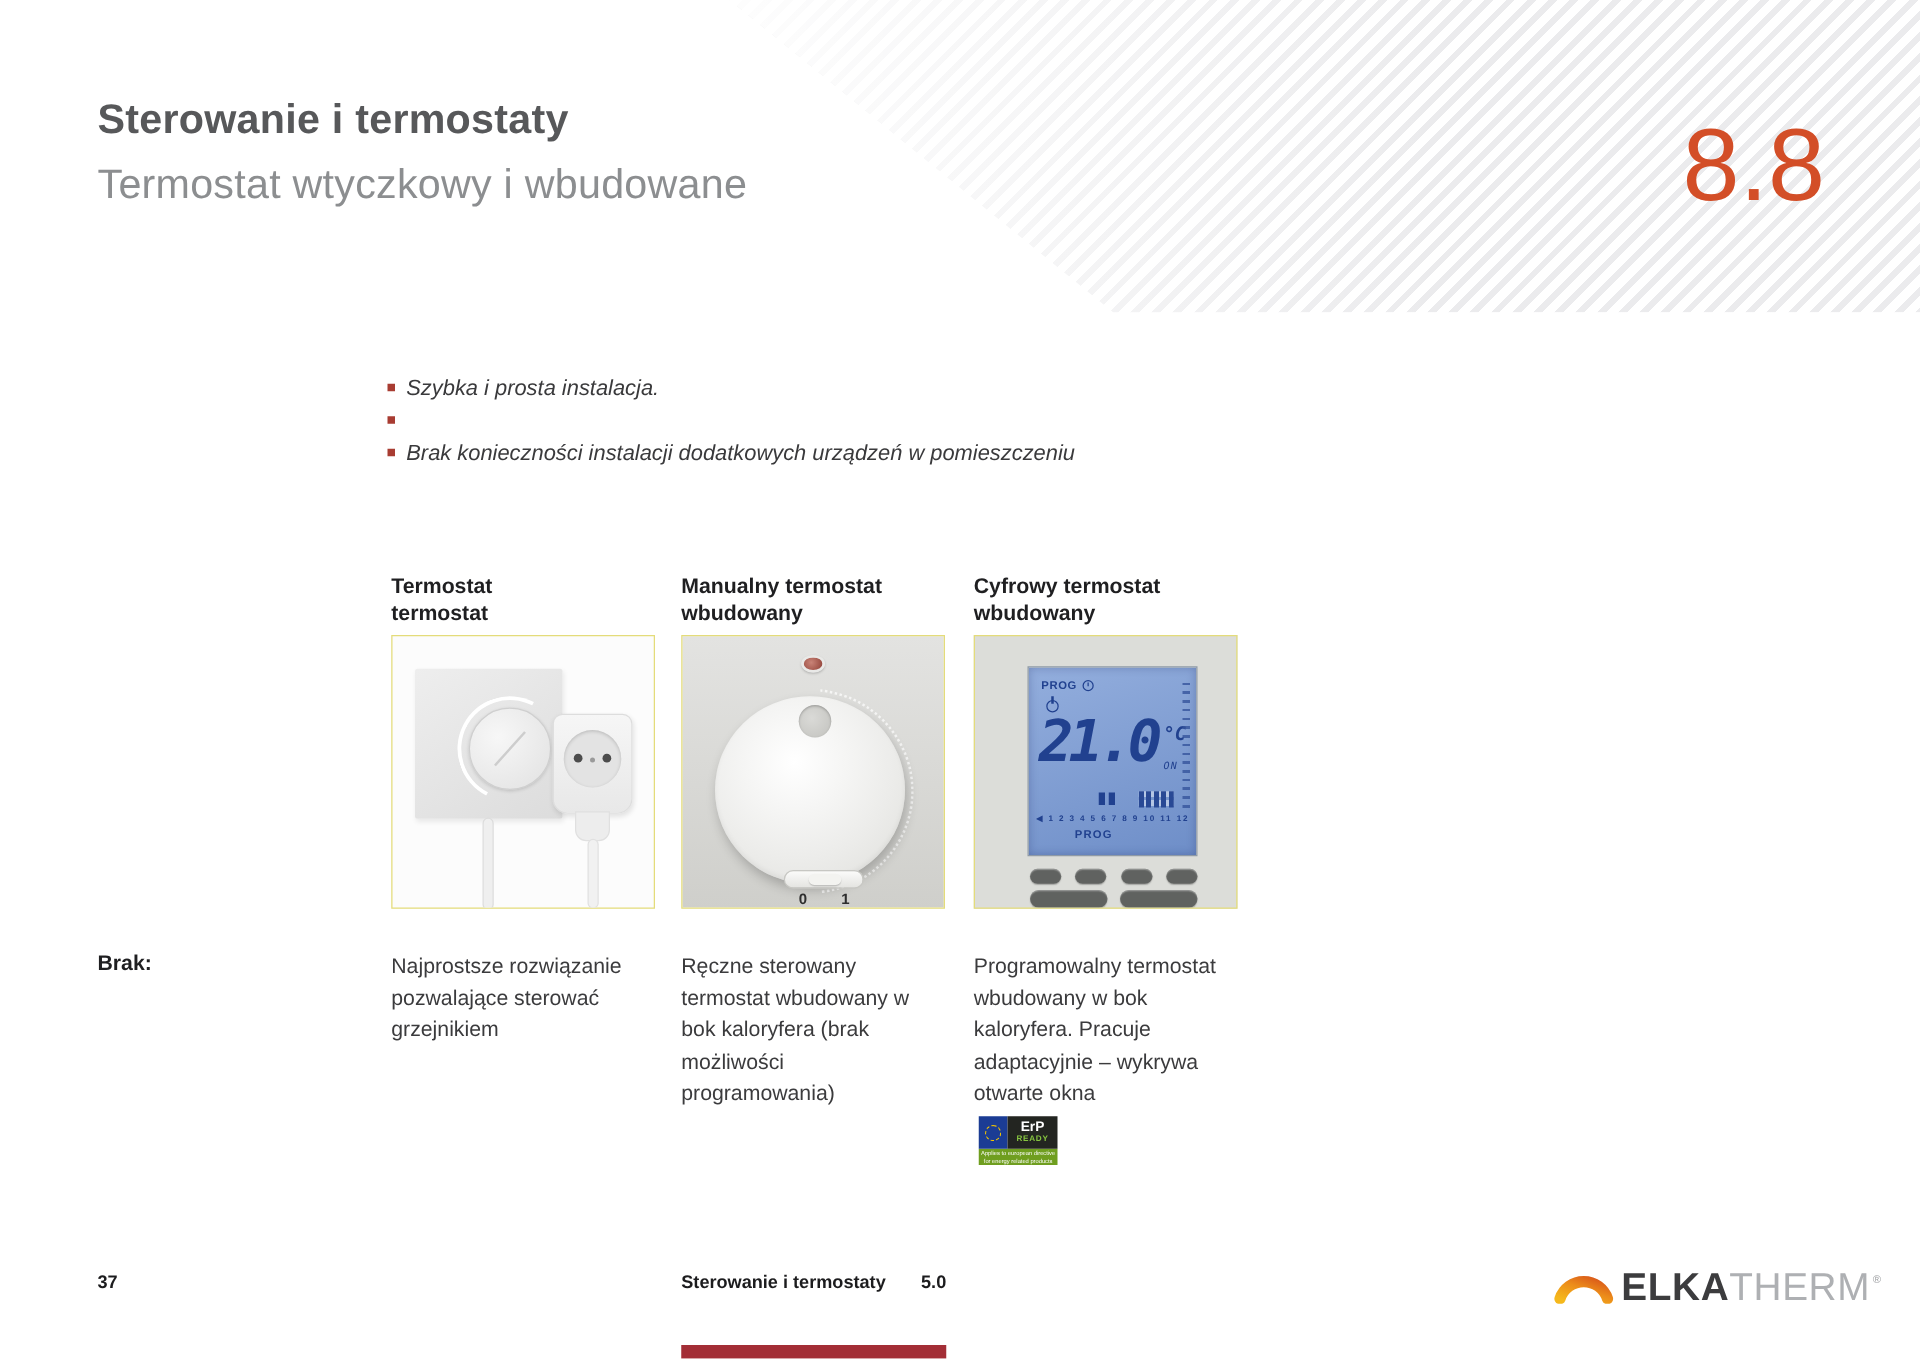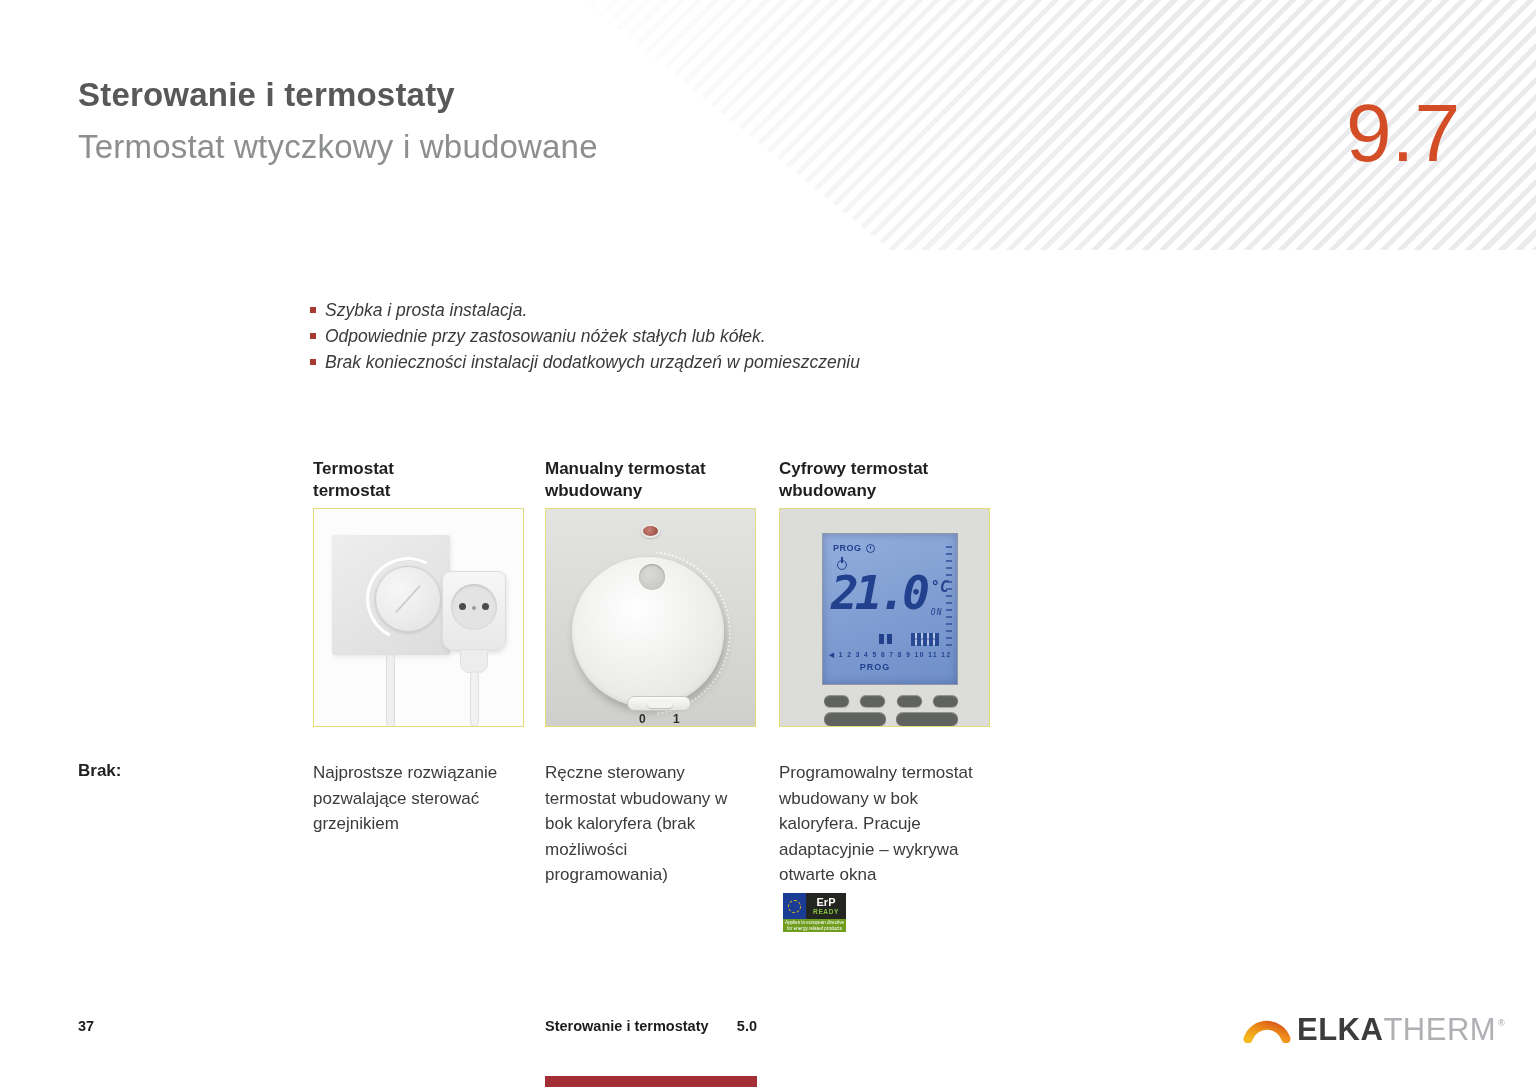--- a/index.html
+++ b/index.html
@@ -137,30 +137,29 @@
 </style>
 </head>
 <body>
 
 <div class="page">
 
   <div class="stripes"></div>
 
   <h1 class="title">Sterowanie i termostaty</h1>
   <h2 class="subtitle">Termostat wtyczkowy i wbudowane</h2>
-  <div class="section-num">9.7</div>
+  <div class="section-num">8.8</div>
 
   <ul class="bullets">
     <li class="bullet-row">
       <span class="bdot"></span>
       <span class="btext">Szybka i prosta instalacja.</span>
     </li>
     <li class="bullet-row">
       <span class="bdot"></span>
-      <span class="btext">Odpowiednie przy zastosowaniu nóżek stałych lub kółek.</span>
     </li>
     <li class="bullet-row">
       <span class="bdot"></span>
       <span class="btext">Brak konieczności instalacji dodatkowych urządzeń w pomieszczeniu</span>
     </li>
   </ul>
 
   <div class="opis">Brak:</div>
 
   <div class="col col1">

